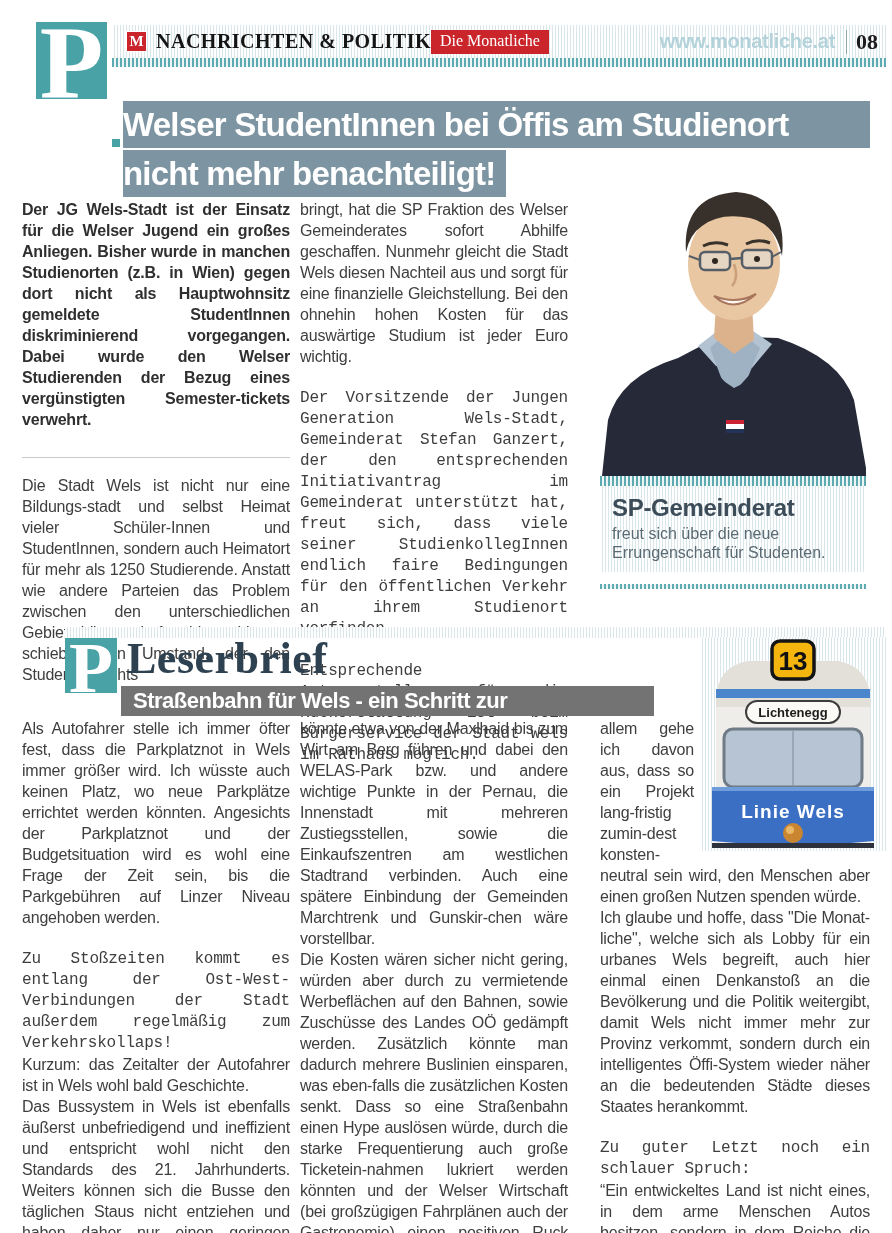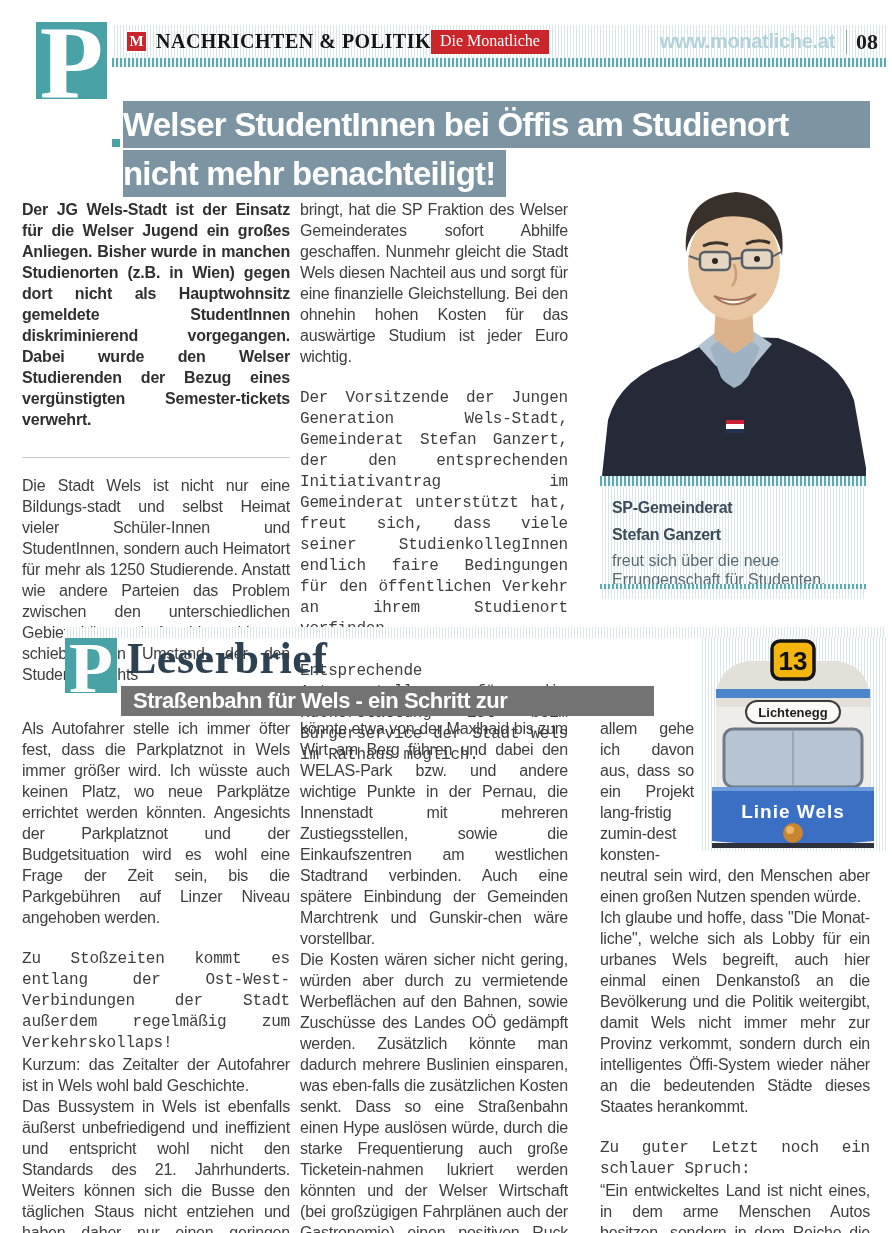--- a/index.html
+++ b/index.html
@@ -47,21 +47,21 @@
   .coltext p.gap { margin-top:21px;font-family:Liberation Mono, monospace; }
   .bold-intro { font-weight:bold; color:#2f2f2f; }
   .a1col1 { left:22px; top:199px; width:268px; }
   .a1col2 { left:300px; top:199px; width:268px; }
   .rule { border:none; border-top:1px solid #c9c9c9; margin:27px 0 17px; }
 
   
   .photo { left:600px; top:168px; width:266px; height:308px; }
   .photo-band { left:600px; top:476px; width:266px; height:10px; }
   .caption { left:600px; top:486px; width:266px; padding:8px 12px 10px; }
-  .caption .title { font-weight:bold; font-size:16px; line-height:27px; color:#3c4c58; letter-spacing:-.3px; }
+  .caption .title { font-weight:bold; font-size:24px; line-height:27px; color:#3c4c58; letter-spacing:-.3px; }
   .caption .sub { font-size:16px; line-height:19px; color:#5a6a74; margin-top:3px; }
   .caption-band { left:600px; top:584px; width:266px; height:5px; }
 
   
   .lb-band { left:65px; top:627px; width:821px; height:11px; }
   .lb-title { left:127px; top:633px; font-family:"Liberation Serif","DejaVu Serif",serif; font-weight:bold;
     font-size:44px; color:#2e4150; letter-spacing:.5px; }
   .lb-subtitle { left:121px; top:686px; width:533px; height:30px; background:#737373; color:#ffffff;
     font-weight:bold; font-size:22px; line-height:30px; padding-left:12px; letter-spacing:-.5px; }
   .lbcol1 { left:22px; top:718px; width:268px; }
@@ -129,21 +129,20 @@
         <rect x="126" y="252" width="18" height="13" fill="#ffffff"></rect>
         <rect x="126" y="252" width="18" height="4" fill="#cc2233"></rect>
         <rect x="126" y="261" width="18" height="4" fill="#223355"></rect>
       </g>
     </svg>
   </div>
   <div class="abs stripes-dense photo-band"></div>
 
   <div class="abs caption stripes-light">
     <div class="title">SP-Gemeinderat</div>
-    <div class="title">Stefan Ganzert</div>
     <div class="sub">freut sich über die neue Errungenschaft für Studenten.</div>
   </div>
   <div class="abs stripes-dense caption-band"></div>
 
   <div class="abs stripes-light lb-band"></div>
   <div class="abs logo-square logo2">P</div>
   <div class="abs lb-title">Leserbrief</div>
   <div class="abs lb-subtitle">Straßenbahn für Wels - ein Schritt zur Urbanisierung</div>
 
   <div class="abs coltext lbcol1">

